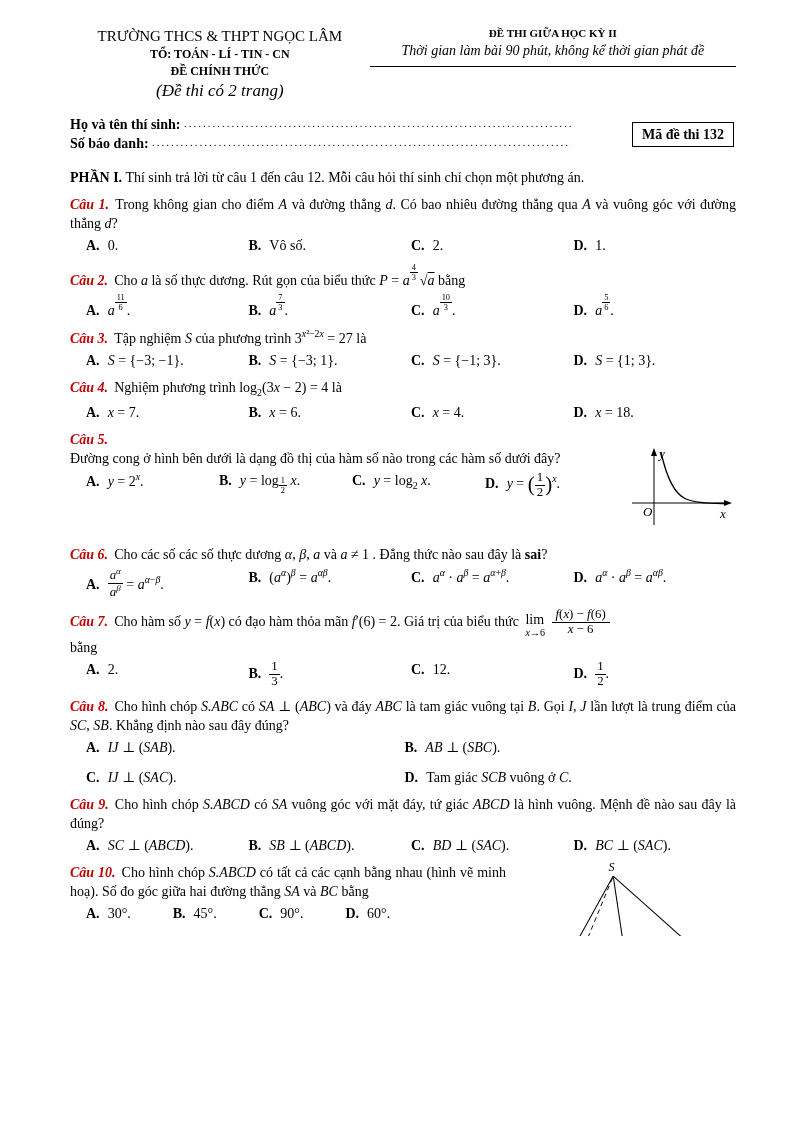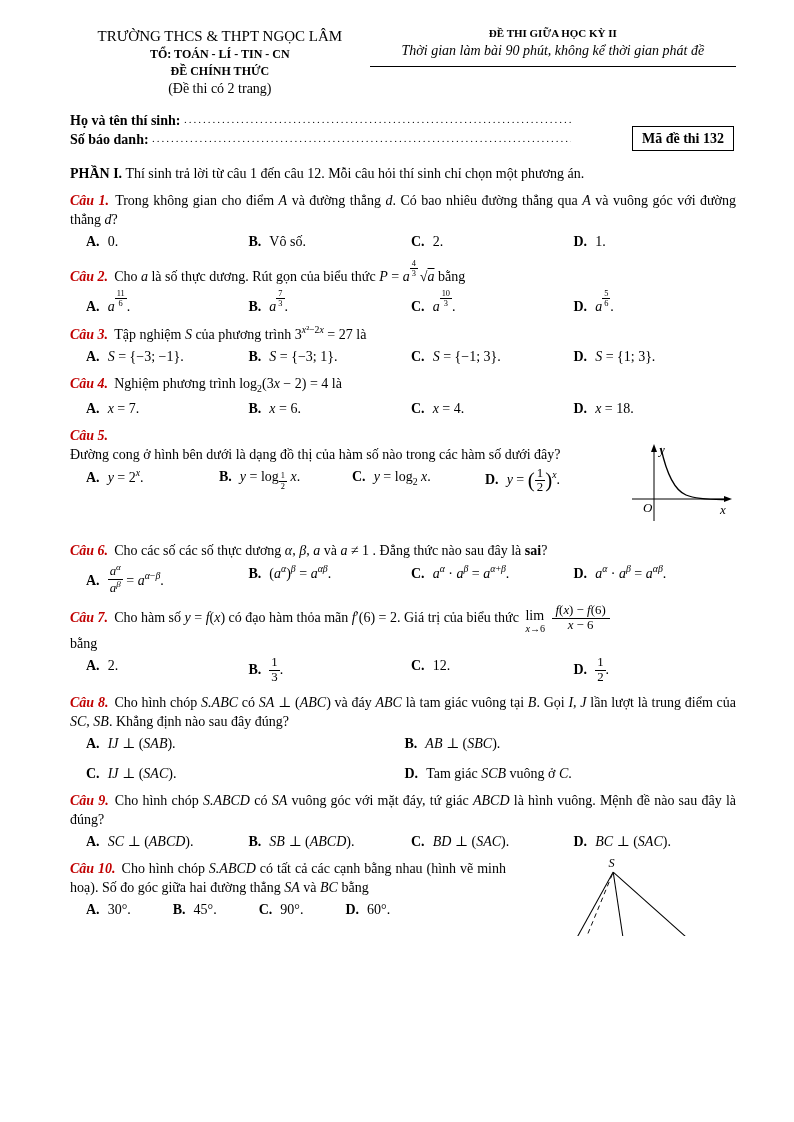--- a/index.html
+++ b/index.html
@@ -5,30 +5,30 @@
   html,body{margin:0;padding:0;background:#fff;}
   .page{position:relative;width:794px;height:936px;box-sizing:border-box;
         padding:26px 58px 20px 70px;overflow:hidden;color:#000;
         font-family:"Liberation Serif","DejaVu Serif",serif;font-size:14px;line-height:1.36;}
   
   .hdr{display:flex;}
   .hl{width:45%;text-align:center;}
   .hrt{width:55%;text-align:center;}
   .hl .l1{font-size:15px;}
   .hl .l2,.hl .l3{font-weight:bold;font-size:12px;}
-  .hl .l4{font-size:14px;}
+  .hl .l4{font-style:italic;font-size:17px;}
   .hrt .r1{font-weight:bold;font-size:11px;}
   .hrt .r2{font-weight:bold;font-size:14px;}
   .hrt .r3{font-style:italic;font-size:14px;padding-bottom:6px;border-bottom:1.3px solid #000;}
   
   .student{position:relative;margin-top:13px;}
   .swrap{margin-right:165px;}
   .sline{font-weight:bold;white-space:nowrap;overflow:hidden;}
   .dots{font-weight:normal;letter-spacing:2px;font-size:11px;vertical-align:2px;}
-  .mabox{position:absolute;right:2px;top:15px;border:1.3px solid #000;padding:2px 9px;font-weight:bold;}
+  .mabox{position:absolute;right:2px;top:7px;border:1.3px solid #000;padding:2px 9px;font-weight:bold;}
   
   .part{margin-top:15px;}
   .pl{font-weight:bold;}
   
   .q{margin-top:8px;}
   .stem{text-align:justify;}
   .ql{font-weight:bold;color:var(--accent,#c00000);margin-right:6px;font-style:italic;}
   .ok{font-weight:bold;margin-right:8px;}
   .opts{margin-top:3px;padding-left:16px;}
   .g4{display:grid;grid-template-columns:repeat(4,1fr);}

